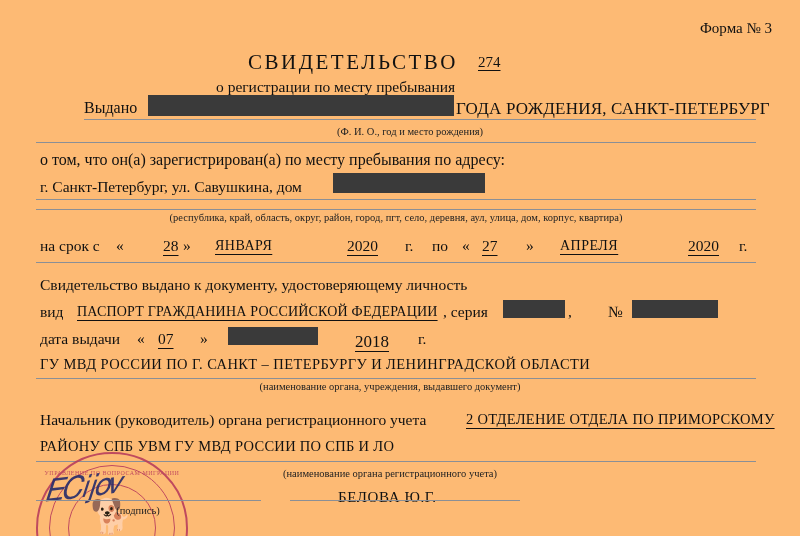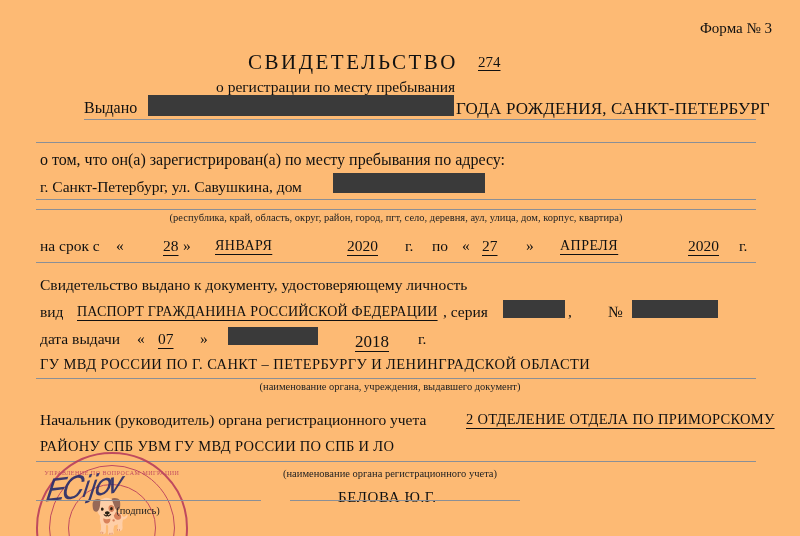--- a/index.html
+++ b/index.html
@@ -154,20 +154,21 @@
   <div class="abs form-no">Форма № 3</div>
 
   <div class="abs title-main">СВИДЕТЕЛЬСТВО</div>
   <div class="abs doc-number">274</div>
   <div class="abs title-sub">о регистрации по месту пребывания</div>
 
   <div class="abs label-vydano">Выдано</div>
   <div class="redact" style="left:148px; top:95px; width:306px; height:21px;"></div>
   <div class="abs name-tail">ГОДА РОЖДЕНИЯ, САНКТ-ПЕТЕРБУРГ</div>
   <div class="rule" style="left:84px; top:119px; width:672px;"></div>
+  <div class="caption" style="left:180px; top:126px; width:460px;">(Ф. И. О., год и место рождения)</div>
 
   <div class="rule" style="left:36px; top:142px; width:720px;"></div>
 
   <div class="abs addr">г. Санкт-Петербург, ул. Савушкина, дом</div>
 
   <div class="abs line-otom">о том, что он(а) зарегистрирован(а) по месту пребывания по адресу:</div>
   <div class="redact" style="left:333px; top:173px; width:152px; height:20px;"></div>
   <div class="rule" style="left:36px; top:199px; width:720px;"></div>
   <div class="rule" style="left:36px; top:209px; width:720px;"></div>
   <div class="caption" style="left:116px; top:212px; width:560px;">(республика, край, область, округ, район, город, пгт, село, деревня, аул, улица, дом, корпус, квартира)</div>

